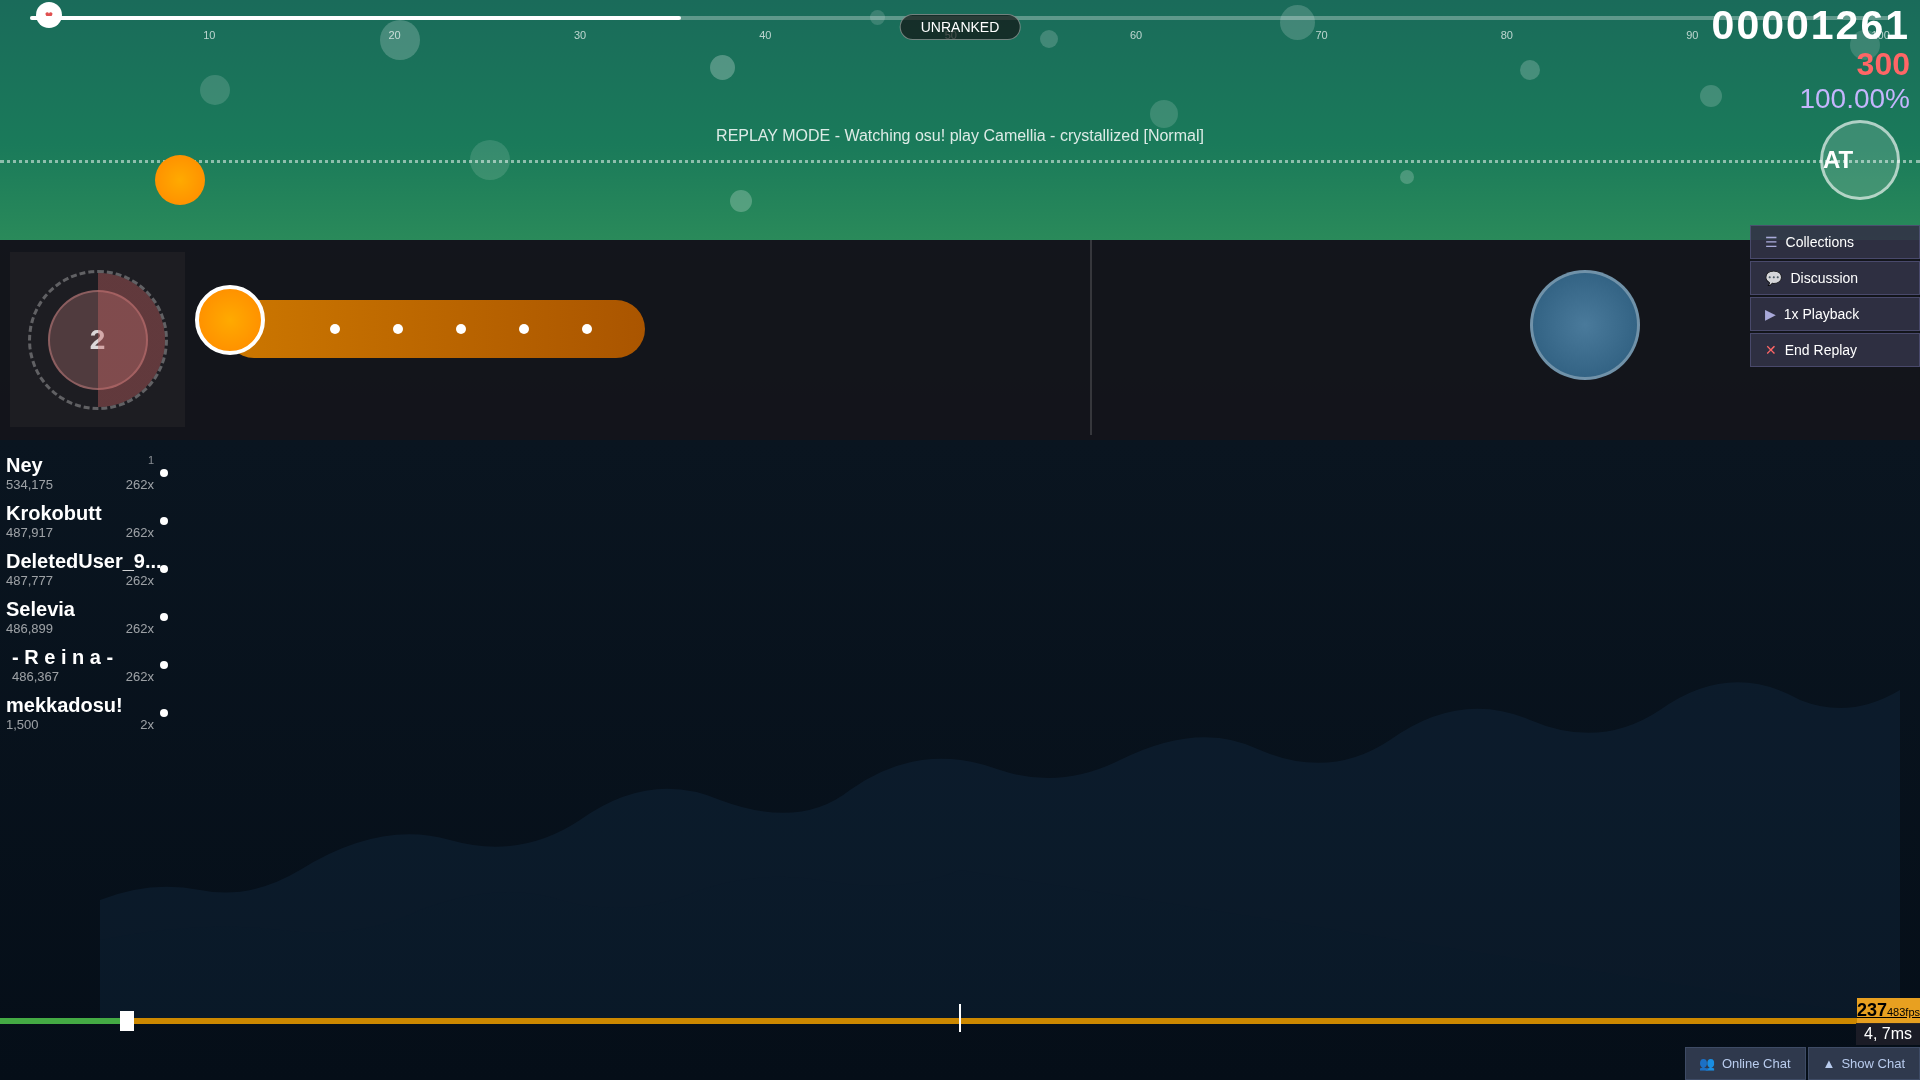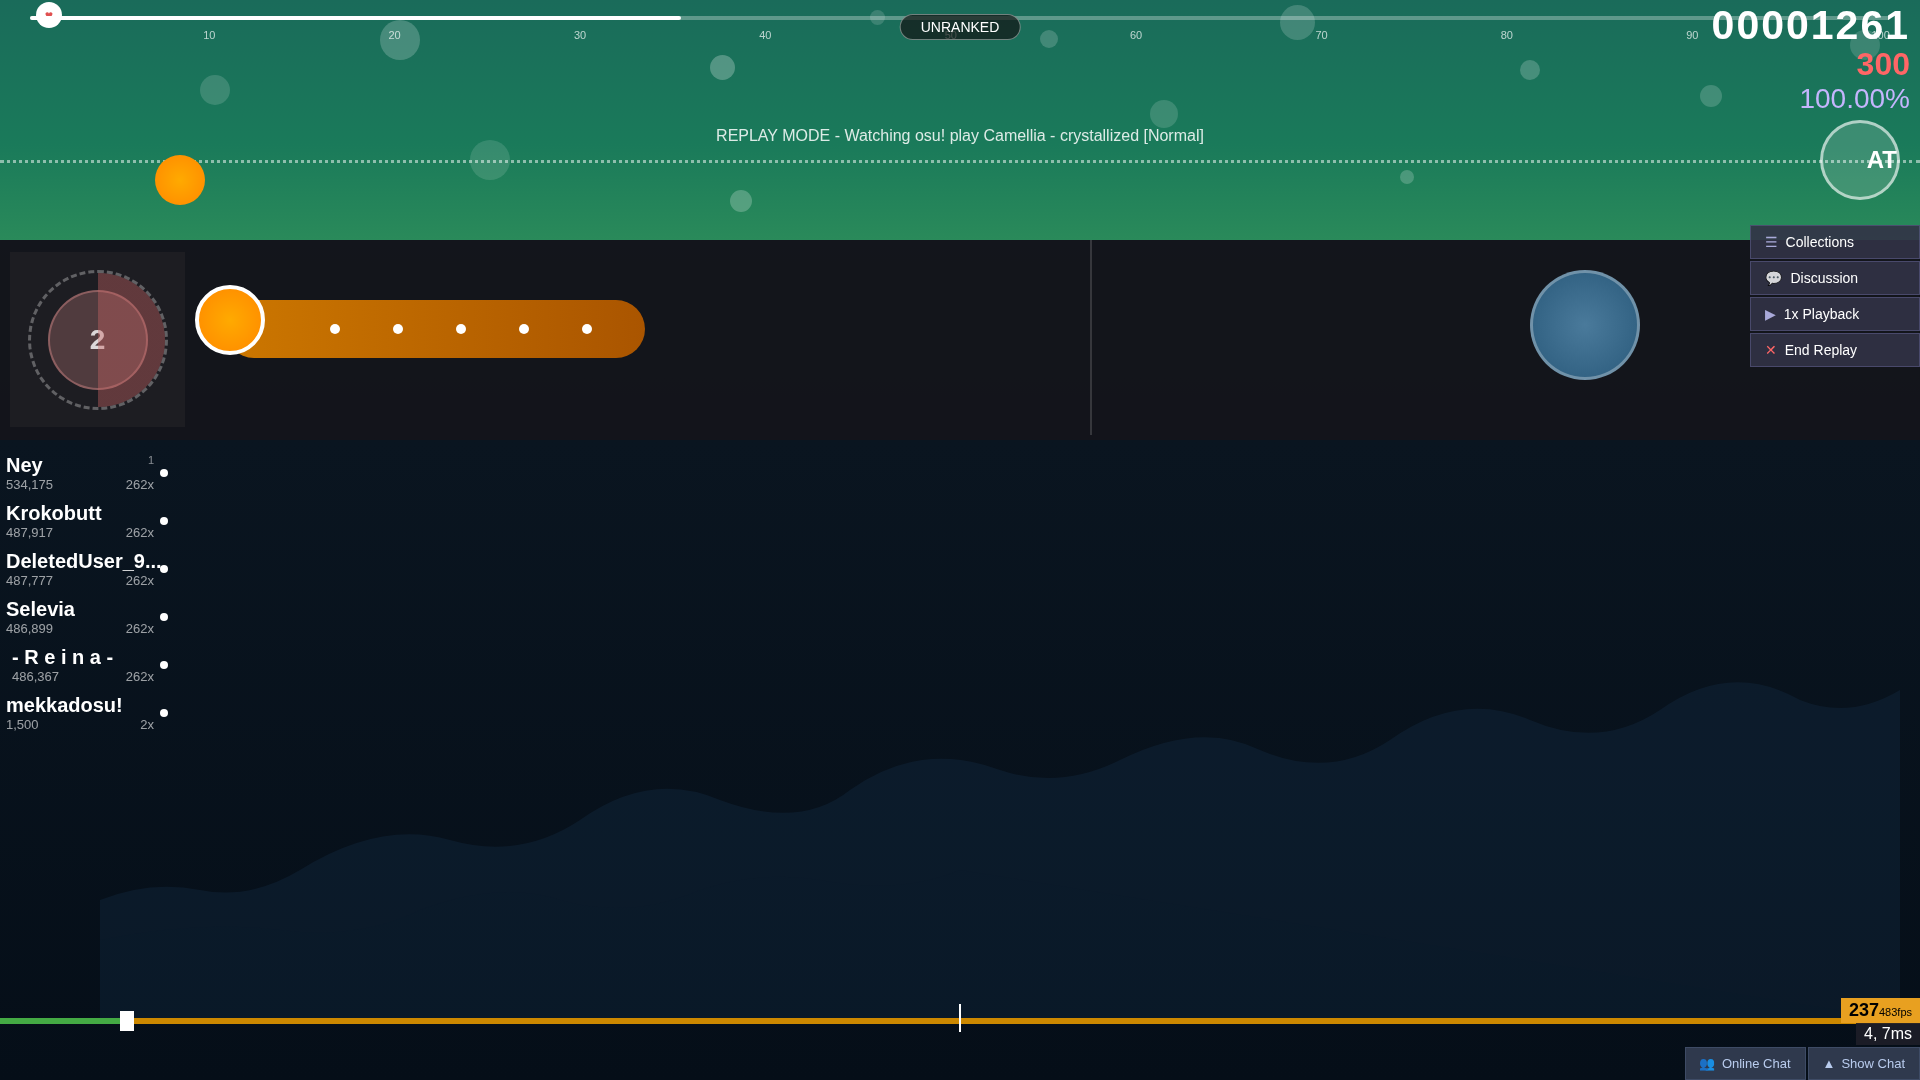--- a/index.html
+++ b/index.html
@@ -127,21 +127,21 @@
       position: absolute;
       top: 120px;
       right: 20px;
       width: 80px;
       height: 80px;
       border-radius: 50%;
       border: 3px solid rgba(255,255,255,0.6);
       background: rgba(255,255,255,0.15);
       display: flex;
       align-items: center;
-      justify-content: flex-end;
+      justify-content: flex-start;
       font-size: 24px;
       font-weight: bold;
       color: white;
       z-index: 20;
     }
 
     
     #replay-text {
       position: absolute;
       top: 105px;
@@ -465,22 +465,23 @@
       bottom: 35px;
       right: 0;
       z-index: 30;
       text-align: right;
     }
     #fps-badge {
       background: #e8a020;
       color: #000;
       font-size: 18px;
       font-weight: bold;
-      padding: 2px 8px;
+      padding: 2px 0;
       display: inline-block;
+      text-decoration: underline;
     }
     #ms-display {
       background: rgba(30,30,40,0.9);
       color: white;
       font-size: 16px;
       padding: 2px 8px;
       display: block;
       text-align: right;
       margin-left: 31px;
     }

